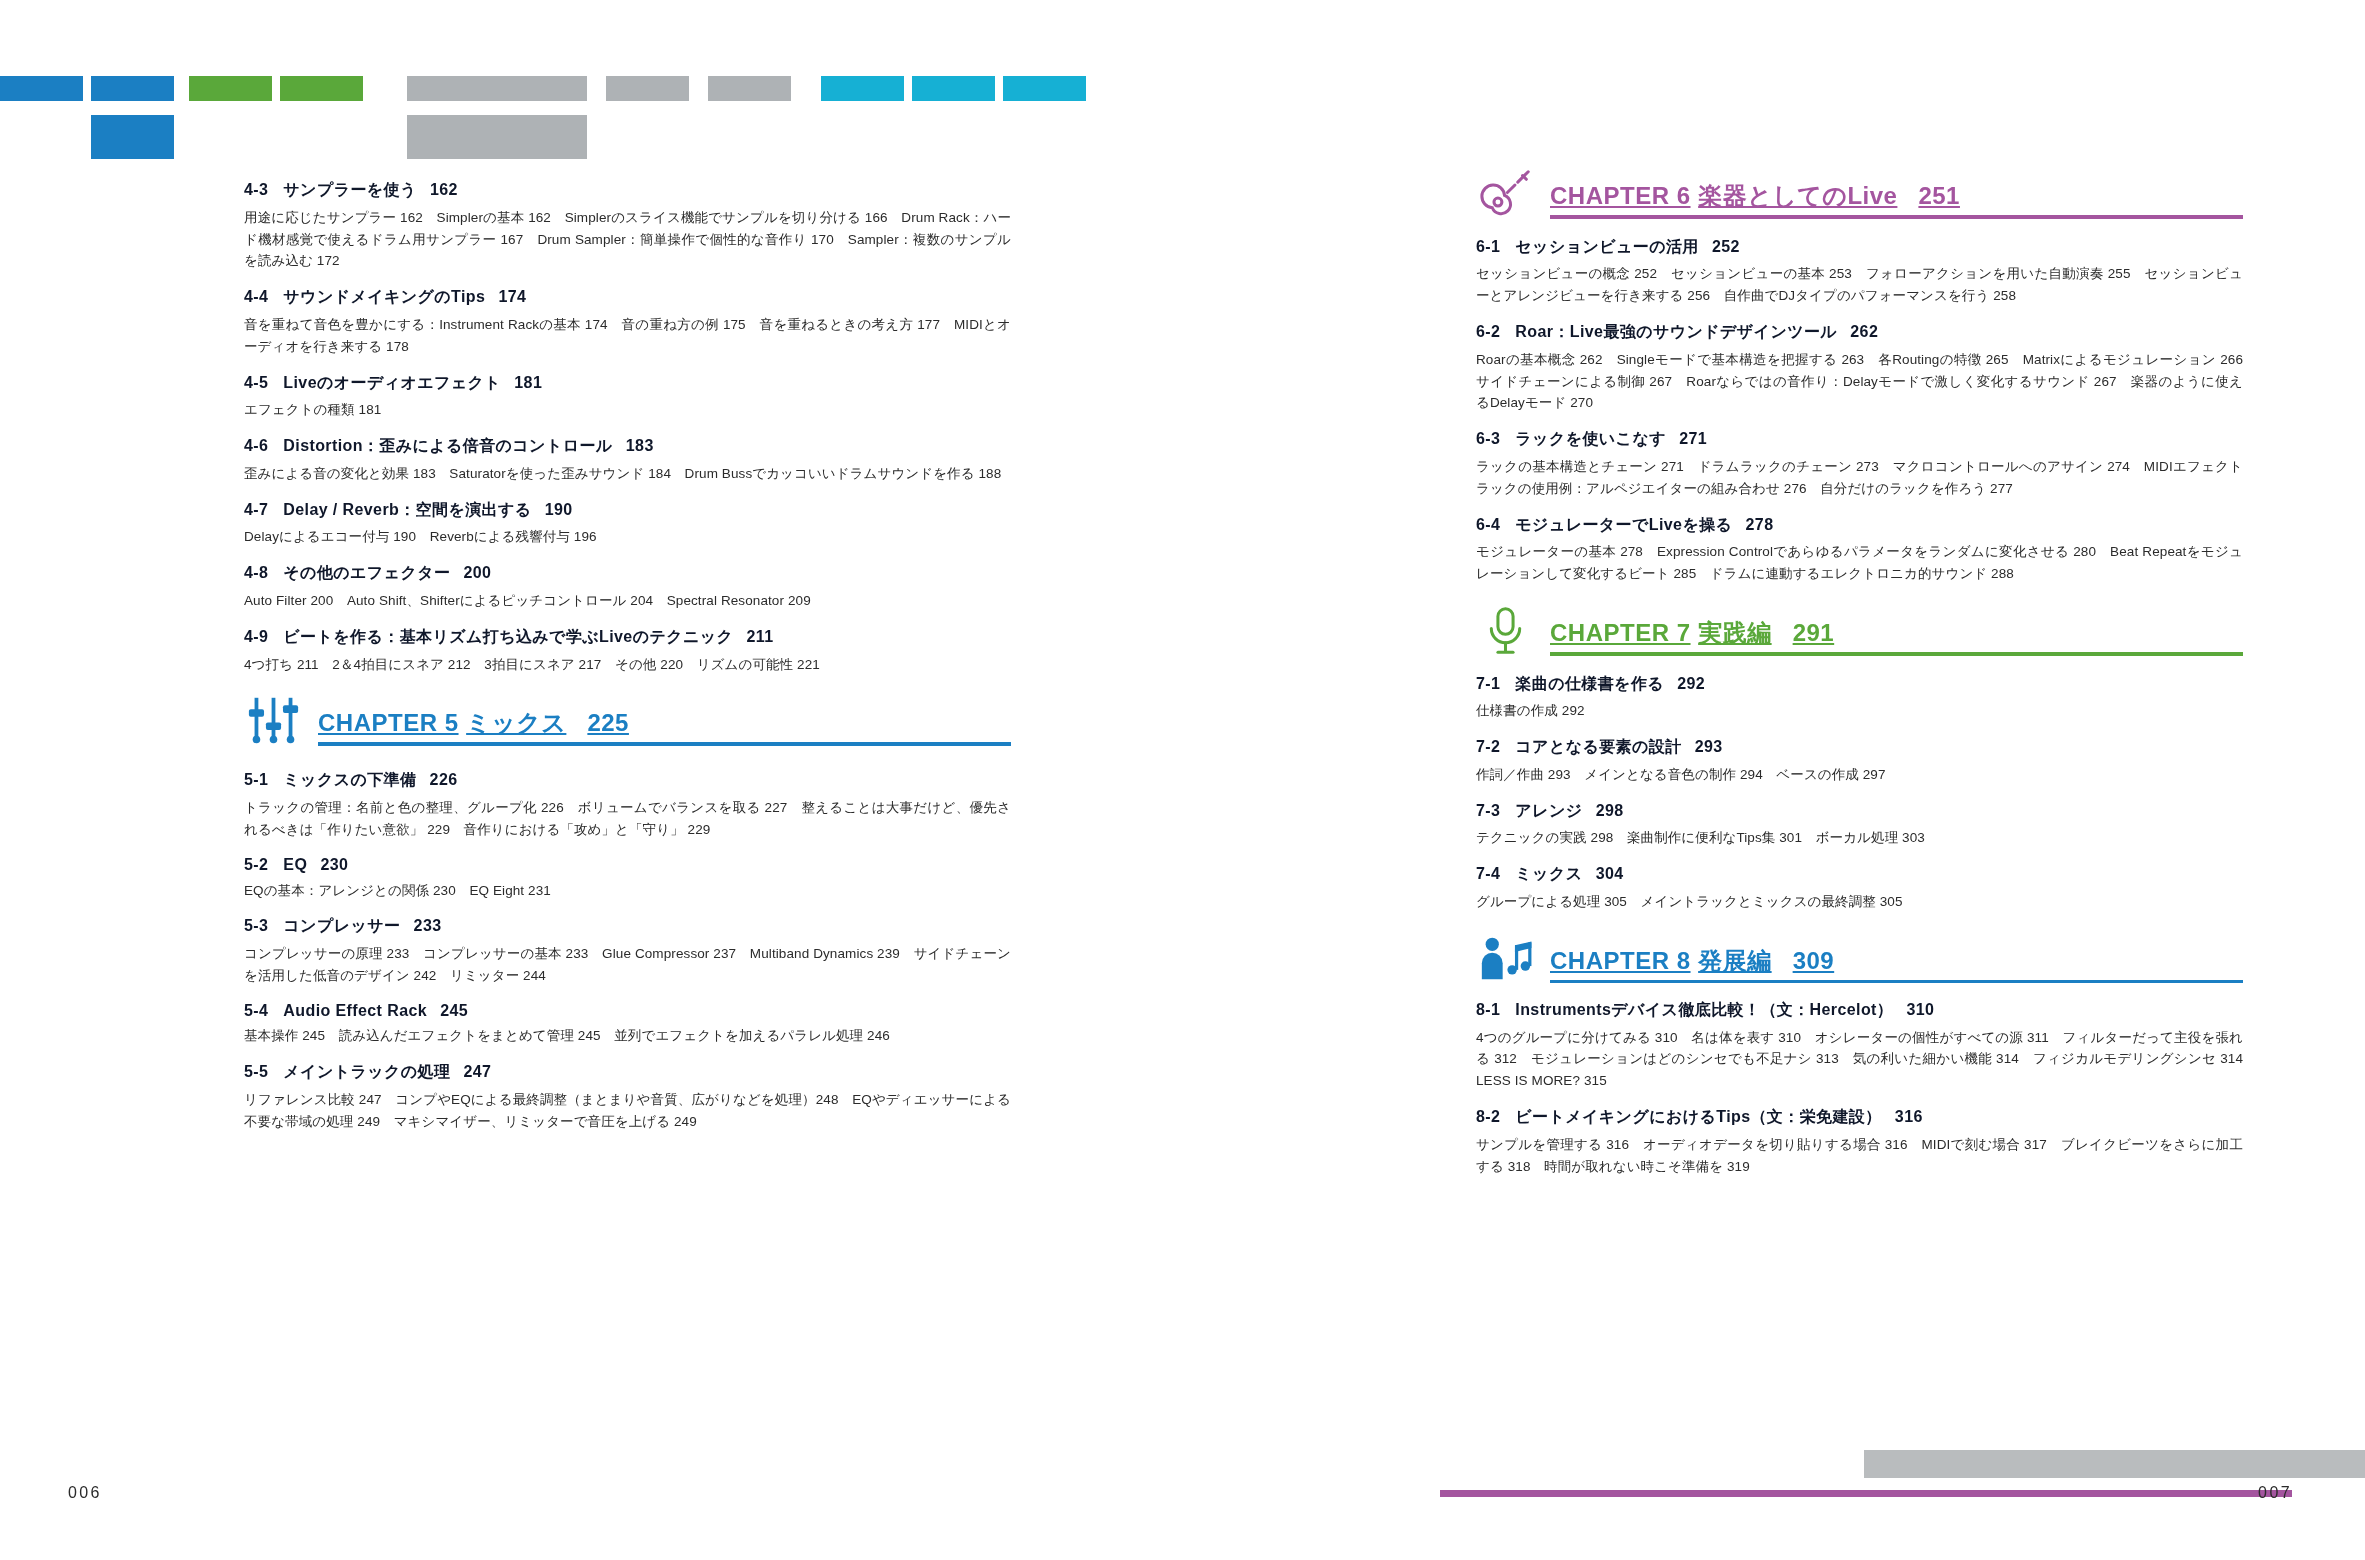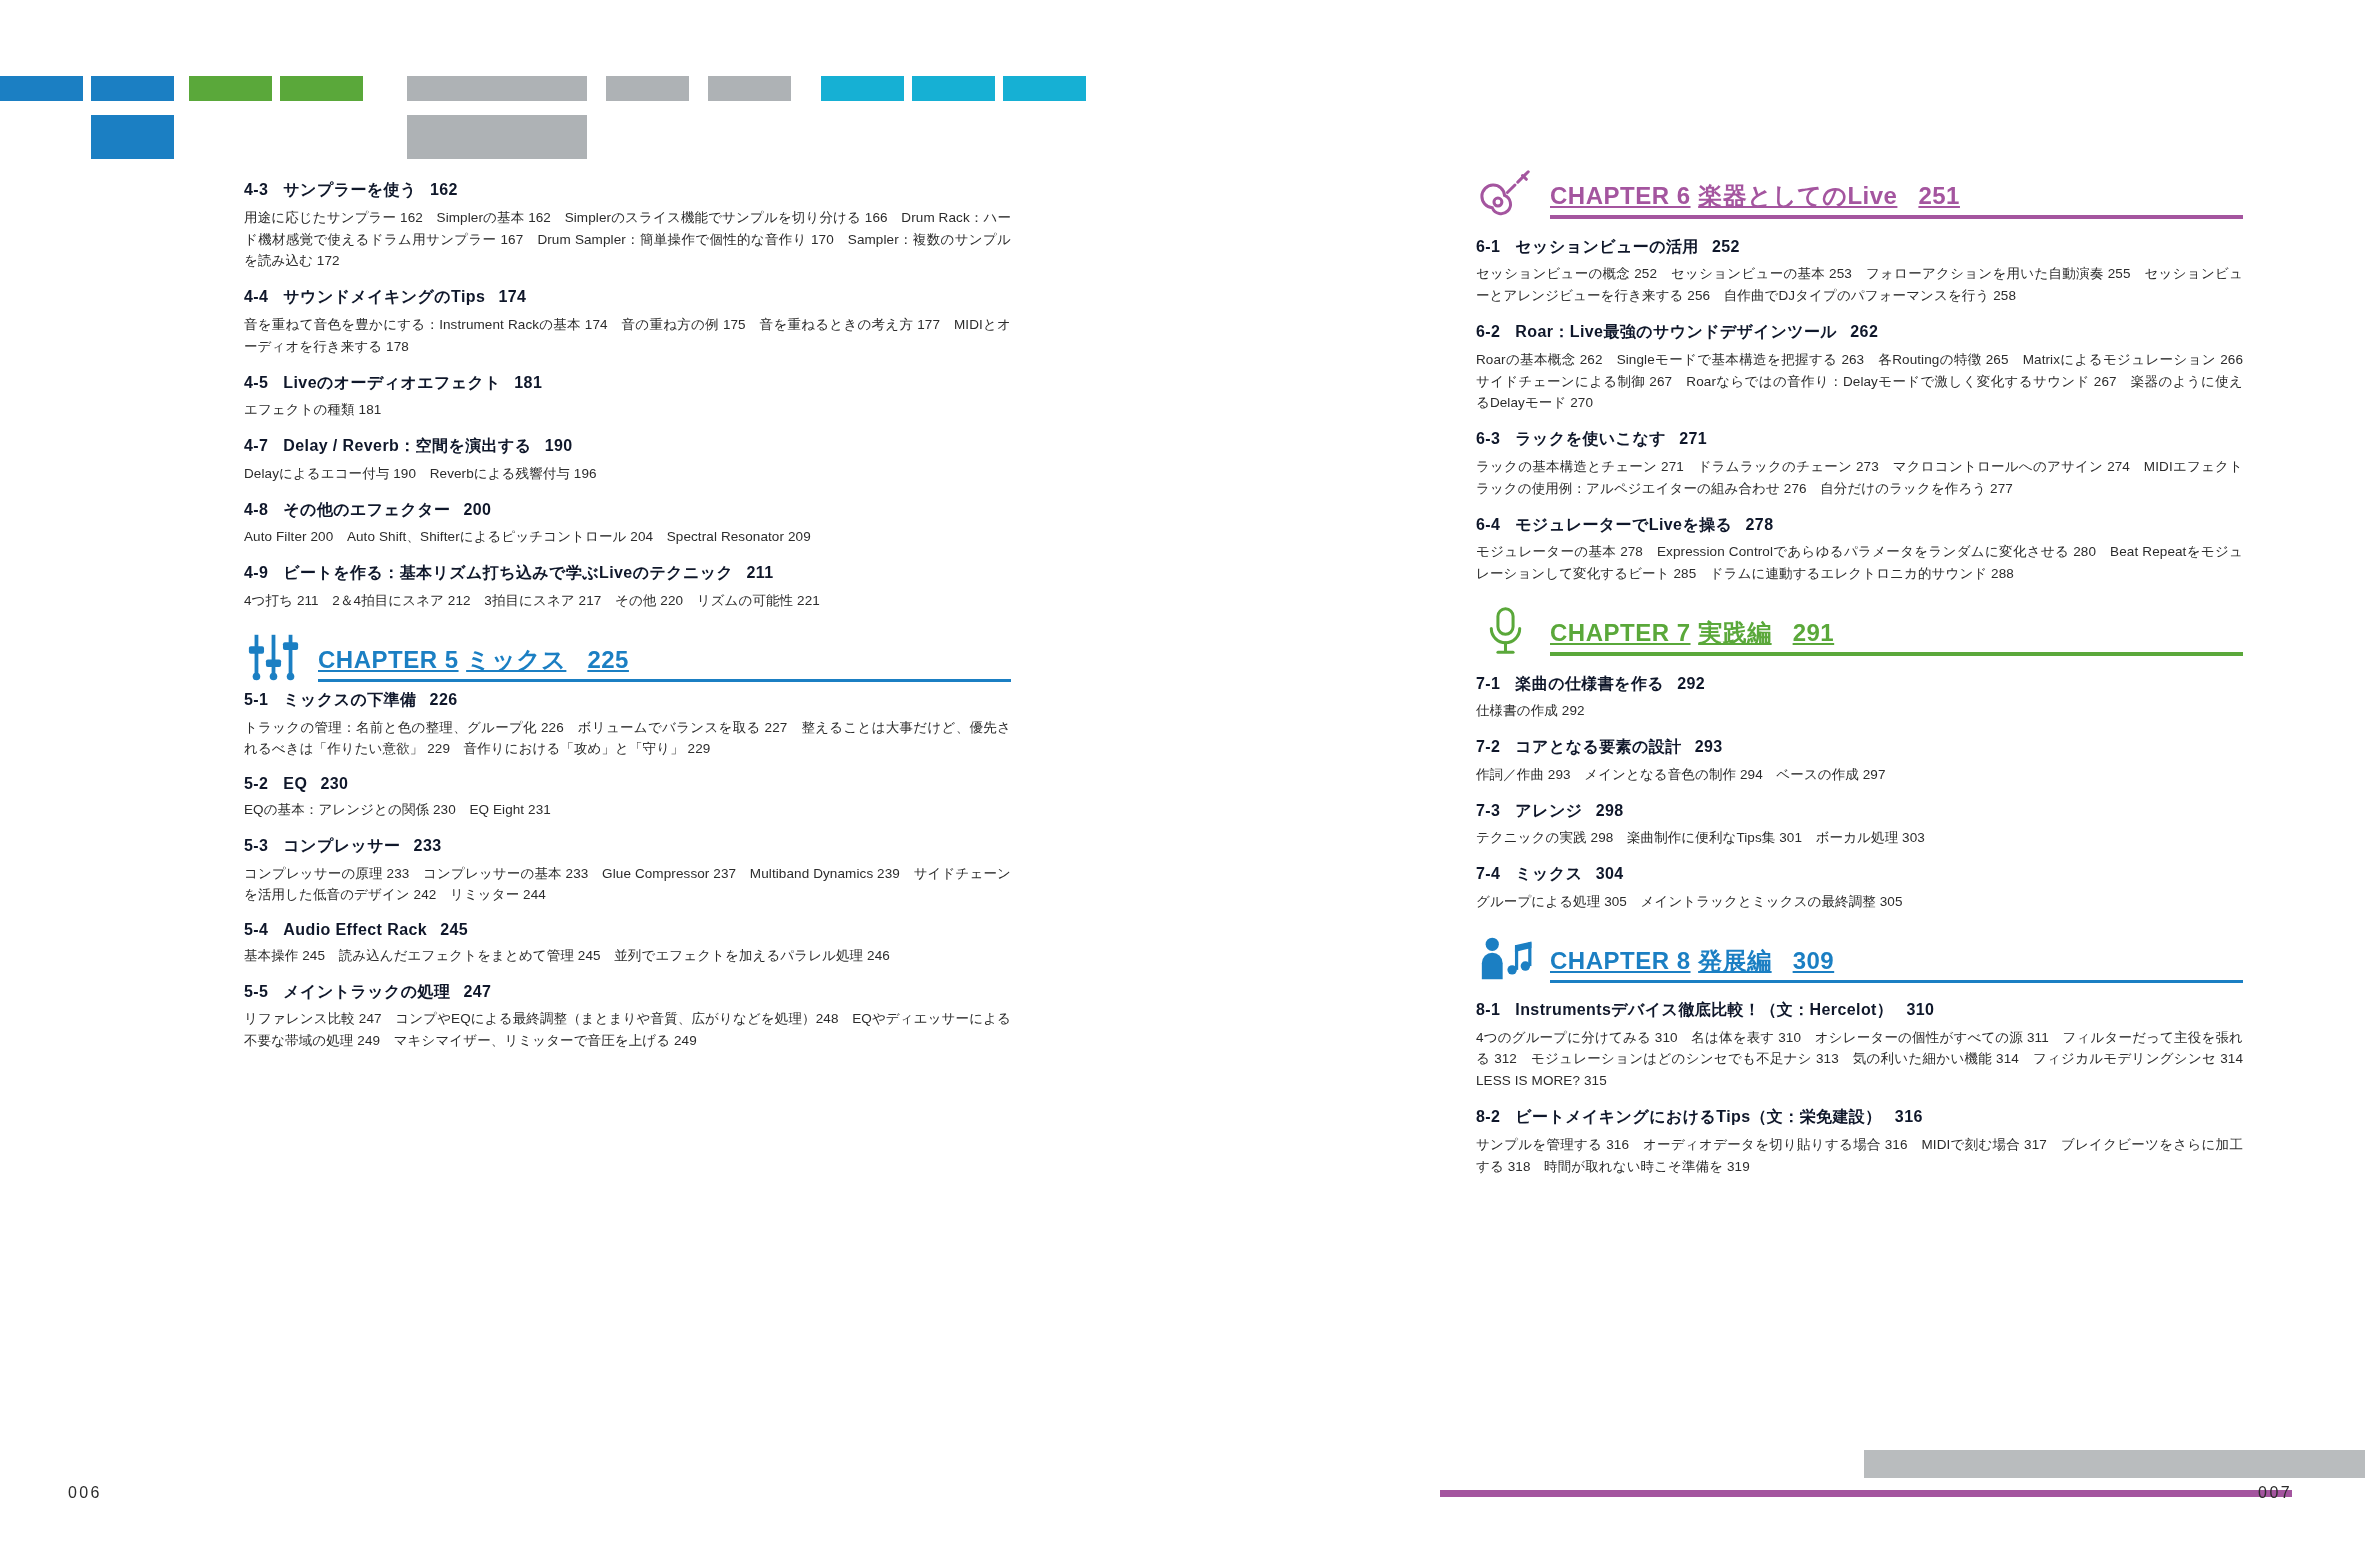--- a/index.html
+++ b/index.html
@@ -143,20 +143,26 @@
     <div class="sec-body">音を重ねて音色を豊かにする：Instrument Rackの基本 174　音の重ね方の例 175　音を重ねるときの考え方 177　MIDIとオーディオを行き来する 178</div>
   </div>
 
   <div class="section">
     <div class="sec-title">
       <span class="num">4-5</span><span>Liveのオーディオエフェクト</span><span class="pg">181</span>
     </div>
     <div class="sec-body">エフェクトの種類 181</div>
   </div>
 
+  <div class="section">
+    <div class="sec-title">
+      <span class="num">4-6</span><span>Distortion：歪みによる倍音のコントロール</span><span class="pg">183</span>
+    </div>
+    <div class="sec-body">歪みによる音の変化と効果 183　Saturatorを使った歪みサウンド 184　Drum Bussでカッコいいドラムサウンドを作る 188</div>
+  </div>
 
   <div class="section">
     <div class="sec-title">
       <span class="num">4-7</span><span>Delay / Reverb：空間を演出する</span><span class="pg">190</span>
     </div>
     <div class="sec-body">Delayによるエコー付与 190　Reverbによる残響付与 196</div>
   </div>
 
   <div class="section">
     <div class="sec-title">
@@ -189,21 +195,21 @@
           <circle cx="49" cy="48" r="4"></circle>
         </g>
       </svg>
     </span>
     <span class="chapter-title" style="color:#1b7fc3">
       <span class="ch-label">CHAPTER 5</span><span>ミックス</span><span class="ch-page">225</span>
     </span>
     <span class="chapter-rule" style="background:#1b7fc3"></span>
   </div>
 
-  <div class="section" style="margin-top:14px">
+  <div class="section" style="margin-top:31px">
     <div class="sec-title">
       <span class="num">5-1</span><span>ミックスの下準備</span><span class="pg">226</span>
     </div>
     <div class="sec-body">トラックの管理：名前と色の整理、グループ化 226　ボリュームでバランスを取る 227　整えることは大事だけど、優先されるべきは「作りたい意欲」 229　音作りにおける「攻め」と「守り」 229</div>
   </div>
 
   <div class="section">
     <div class="sec-title">
       <span class="num">5-2</span><span>EQ</span><span class="pg">230</span>
     </div>

